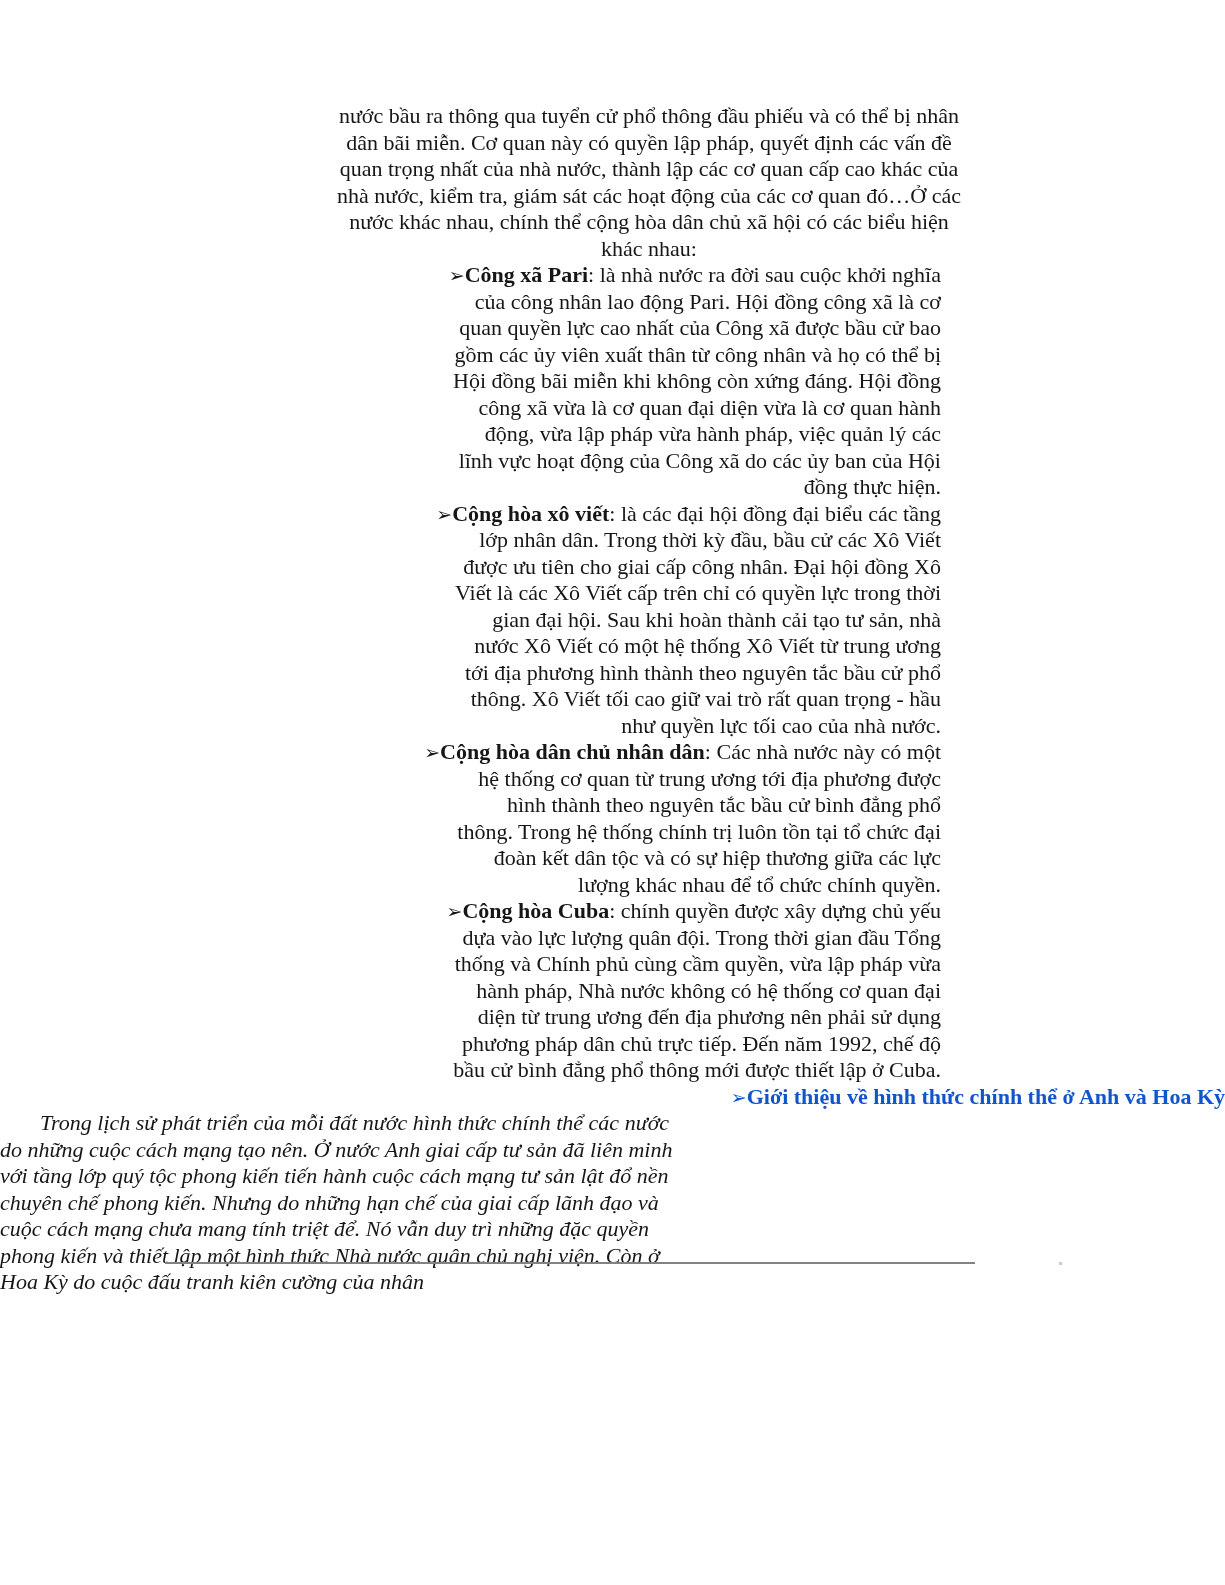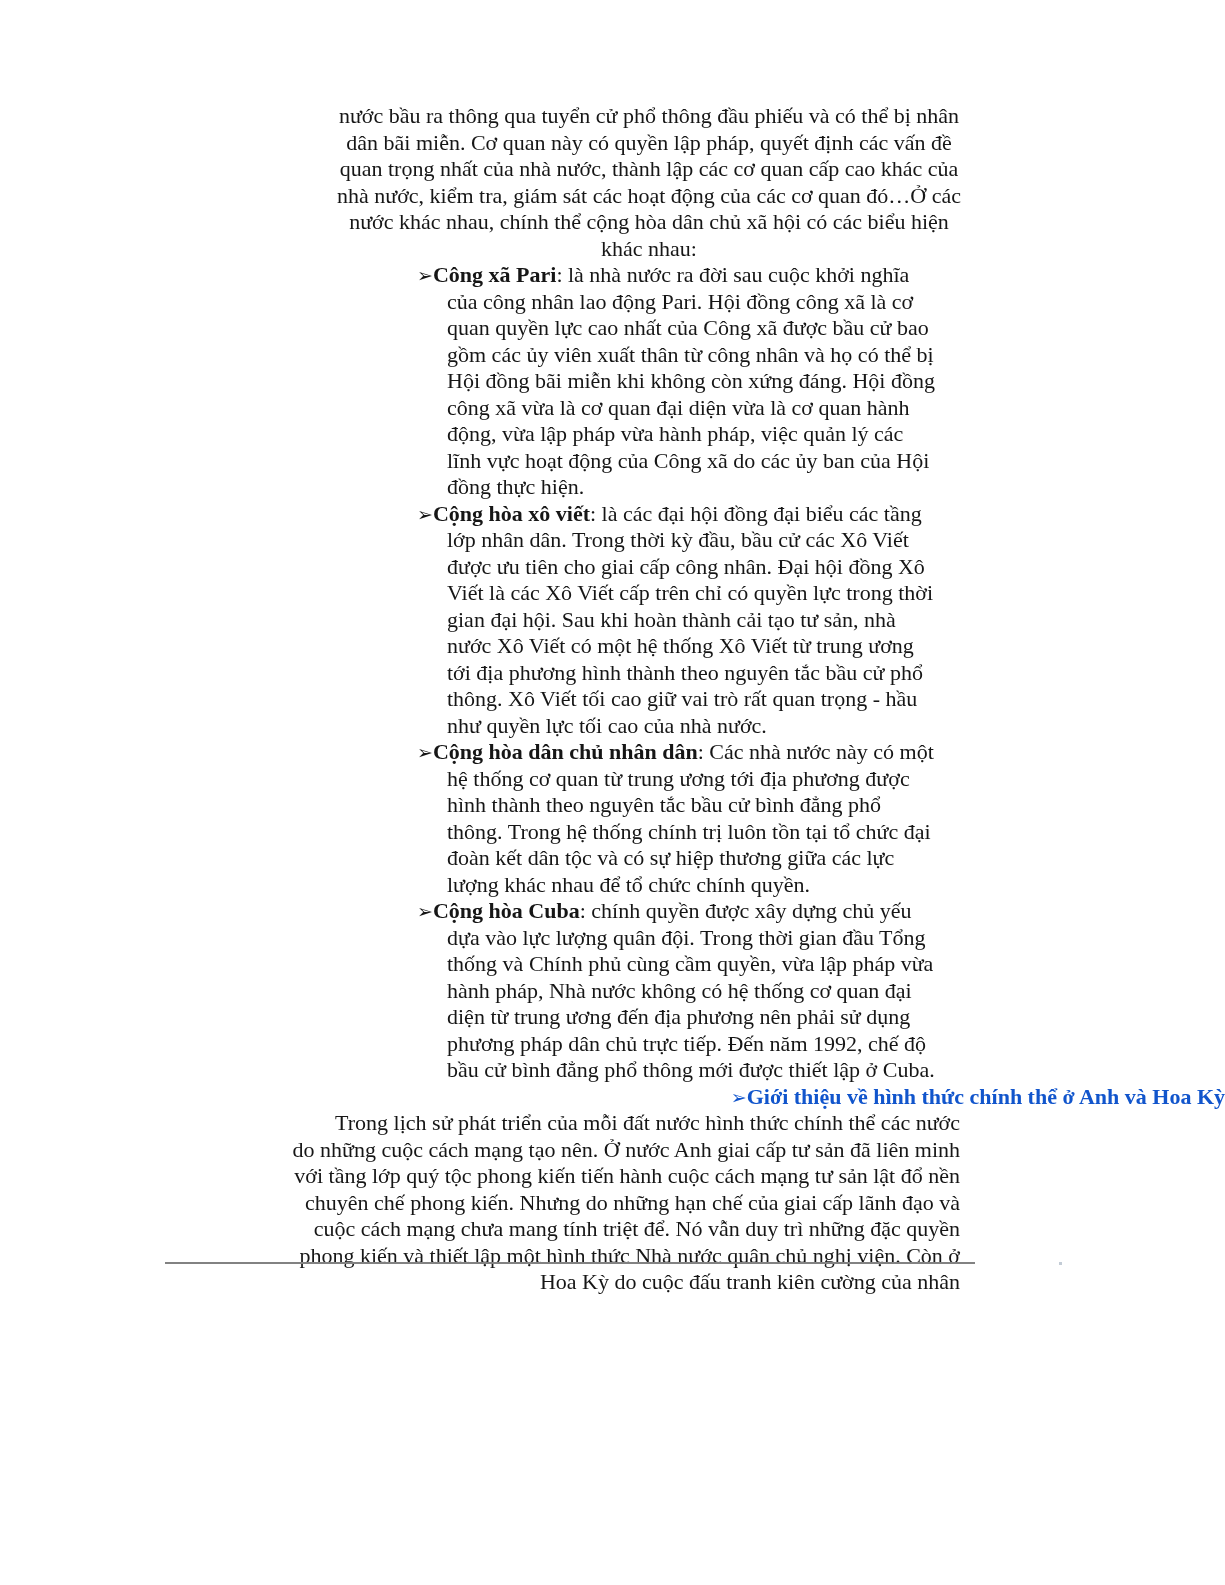--- a/index.html
+++ b/index.html
@@ -18,35 +18,35 @@
   .intro-paragraph {
     margin: 103px 0 0 335px;
     width: 628px;
     text-align: center;
   }
   .bullet-item {
     margin-left: 417px;
     width: 494px;
     padding-left: 30px;
     text-indent: -30px;
-    text-align: left;
+    text-align: right;
   }
   .bullet-marker { font-family: "DejaVu Sans", sans-serif; font-size: 19px; }
   .bullet-term { font-weight: bold; }
   .section-heading {
     margin-left: 417px;
     font-weight: bold;
     color: #1155CC;
   }
   .section-heading .bullet-marker { color: #1155CC; }
   .closing-paragraph {
-    margin-left: 280px;
     width: 680px;
     text-indent: 40px;
-    text-align: right;
+    text-align: left;
+    font-style: italic;
   }
   .footnote-rule {
     position: absolute;
     left: 165px;
     top: 1262px;
     width: 810px;
     height: 2px;
     background: #828282;
   }
   .stray-dot {

